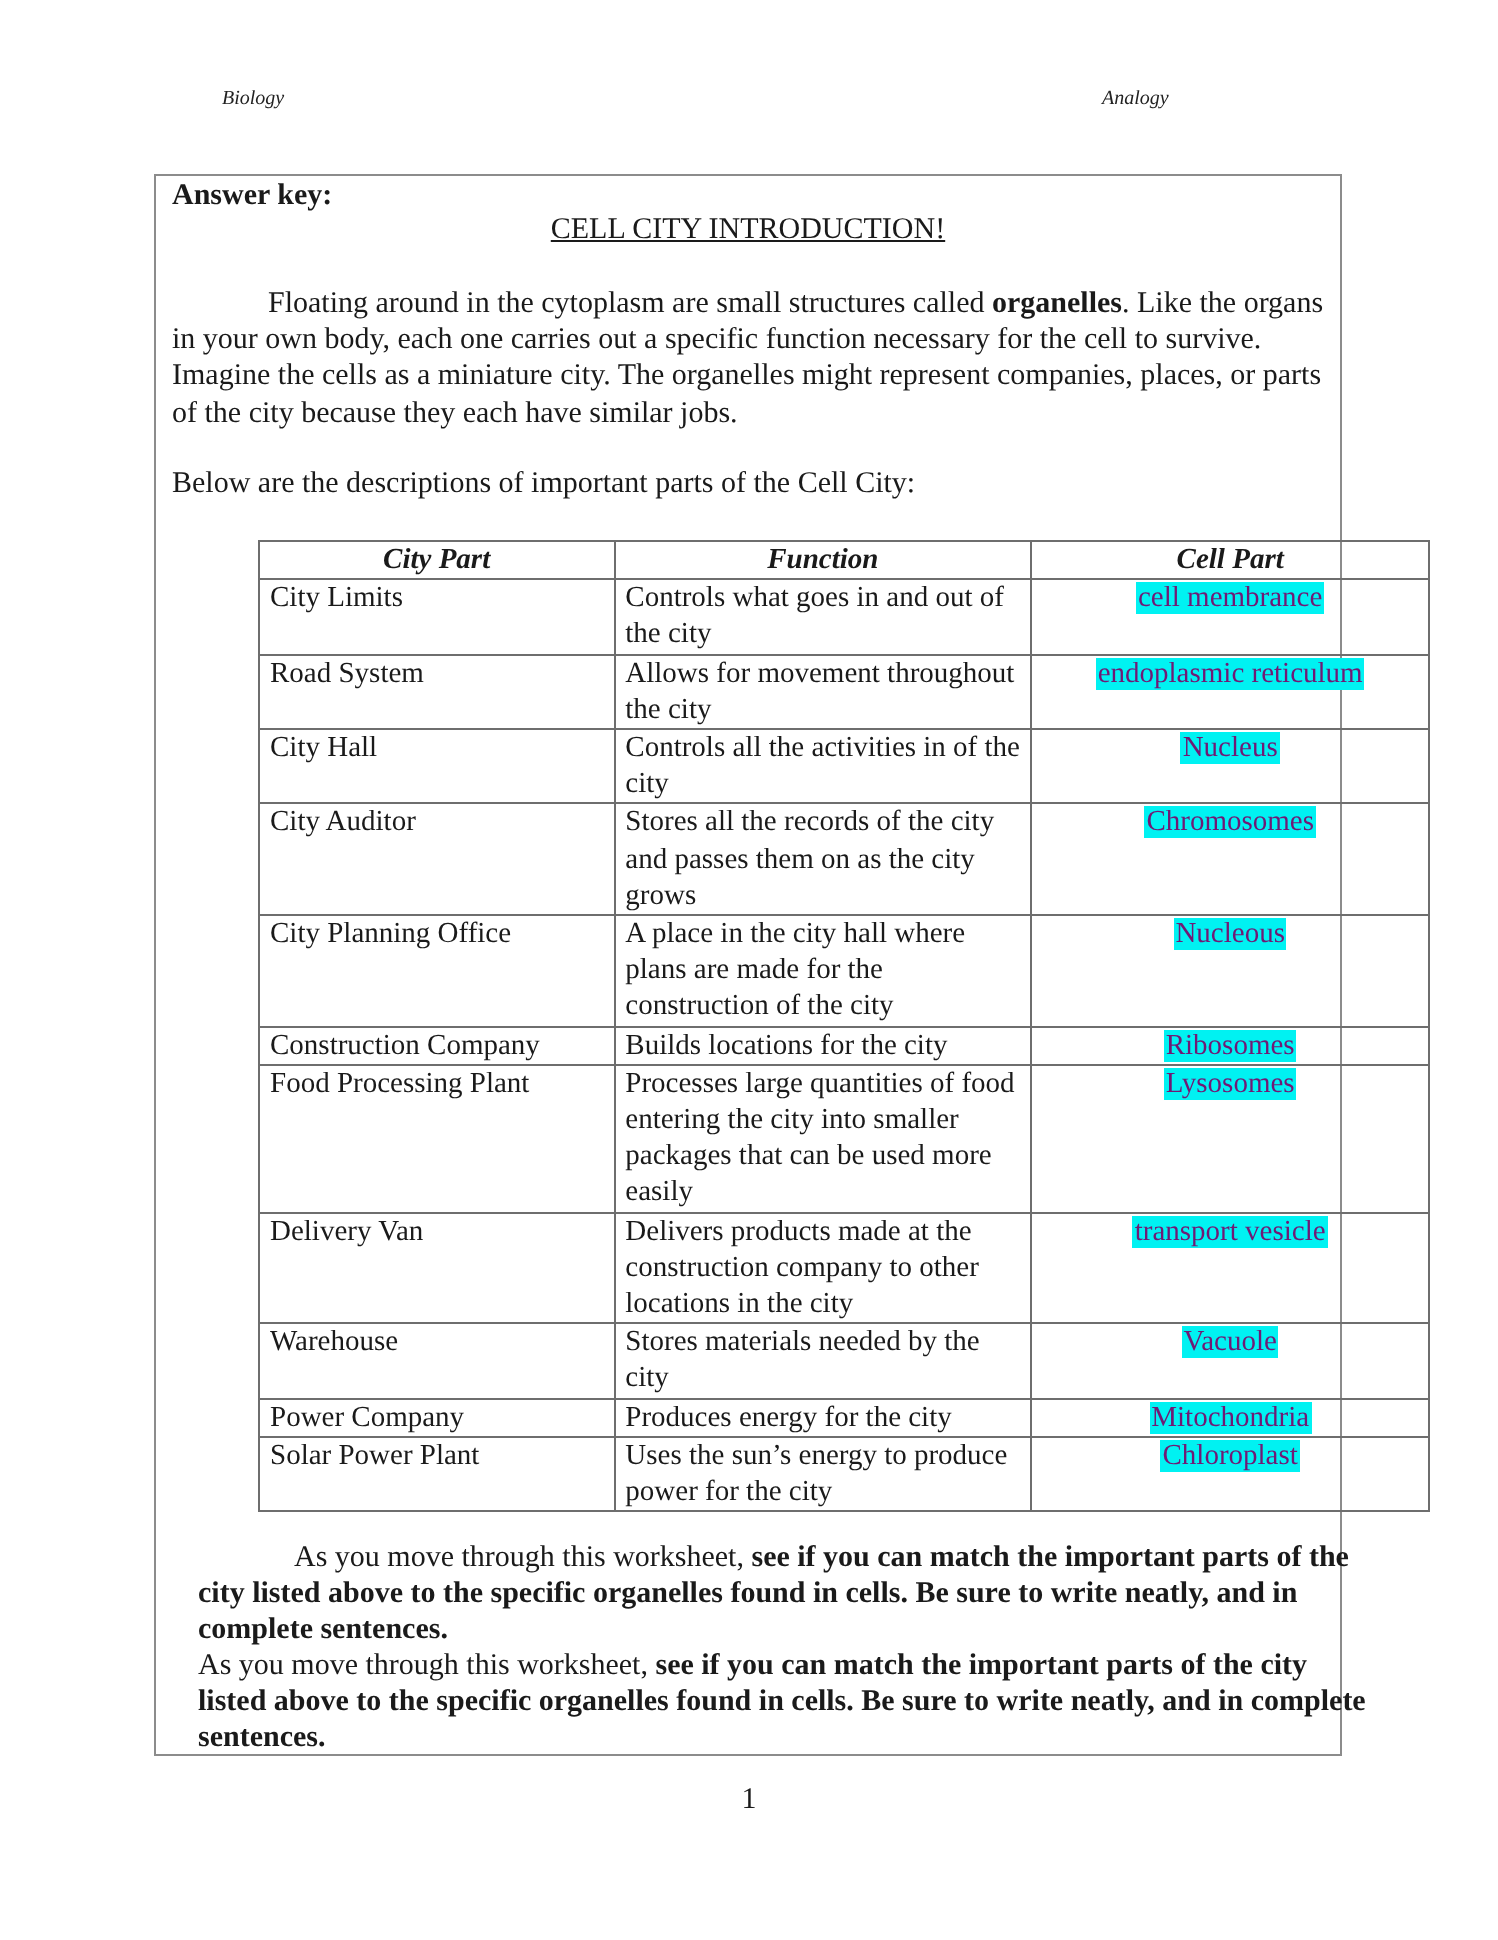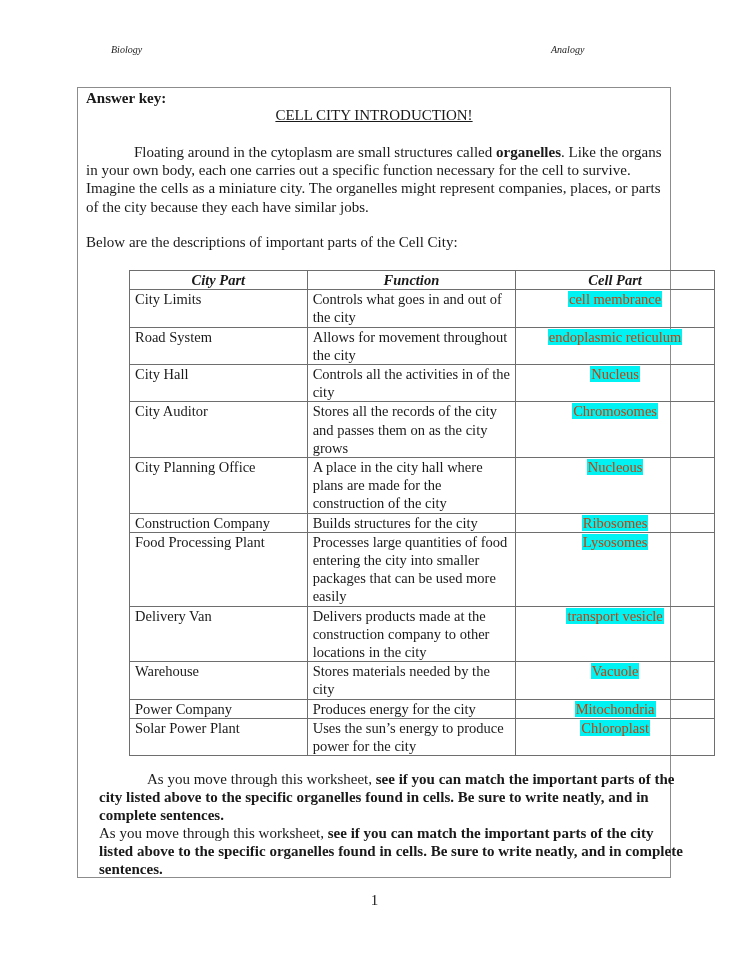--- a/index.html
+++ b/index.html
@@ -32,21 +32,21 @@
       position: absolute; left: 7px; top: 182px; width: 586px;
       border-collapse: collapse; font-size: 14.5px; line-height: 18.2px; margin-left: 44px;
     }
     table.city-table th, table.city-table td {
       border: 1px solid #6e6e6e; vertical-align: top; padding: 0 5px;
     }
     table.city-table th { font-style: italic; font-weight: bold; text-align: center; font-size: 14.5px; }
     .col1 { width: 178px; }
     .col2 { width: 209px; }
     .col3 { width: 199px; text-align: center; white-space: nowrap; padding: 0 2px !important; }
-    td.col3 span.hl { background: #00f2f2; color: #c2410c; padding: 0 1px; }
+    td.col3 span.hl { background: #00f2f2; color: #701a75; padding: 0 1px; }
     tr.thick-top td { border-top: 1.6px solid #222; }
 
     .closing {
       position: absolute; left: 8px; width: 584px; font-size: 15px; line-height: 18.2px; margin-left: 13px;
     }
     .closing-1 { top: 682px; text-indent: 48px; }
     .closing-2 { top: 736px; }
     .closing b { font-weight: bold; }
 
     .page-number { position: absolute; top: 892px; left: 0; width: 749px; text-align: center; font-size: 15px; }
@@ -94,21 +94,21 @@
         <td class="col2">Stores all the records of the city and passes them on as the city grows</td>
         <td class="col3"><span class="hl">Chromosomes</span></td>
       </tr>
       <tr>
         <td class="col1">City Planning Office</td>
         <td class="col2">A place in the city hall where plans are made for the construction of the city</td>
         <td class="col3"><span class="hl">Nucleous</span></td>
       </tr>
       <tr>
         <td class="col1">Construction Company</td>
-        <td class="col2">Builds structures for the city</td>
+        <td class="col2">Builds locations for the city</td>
         <td class="col3"><span class="hl">Ribosomes</span></td>
       </tr>
       <tr>
         <td class="col1">Food Processing Plant</td>
         <td class="col2">Processes large quantities of food entering the city into smaller packages that can be used more easily</td>
         <td class="col3"><span class="hl">Lysosomes</span></td>
       </tr>
       <tr>
         <td class="col1">Delivery Van</td>
         <td class="col2">Delivers products made at the construction company to other locations in the city</td>

